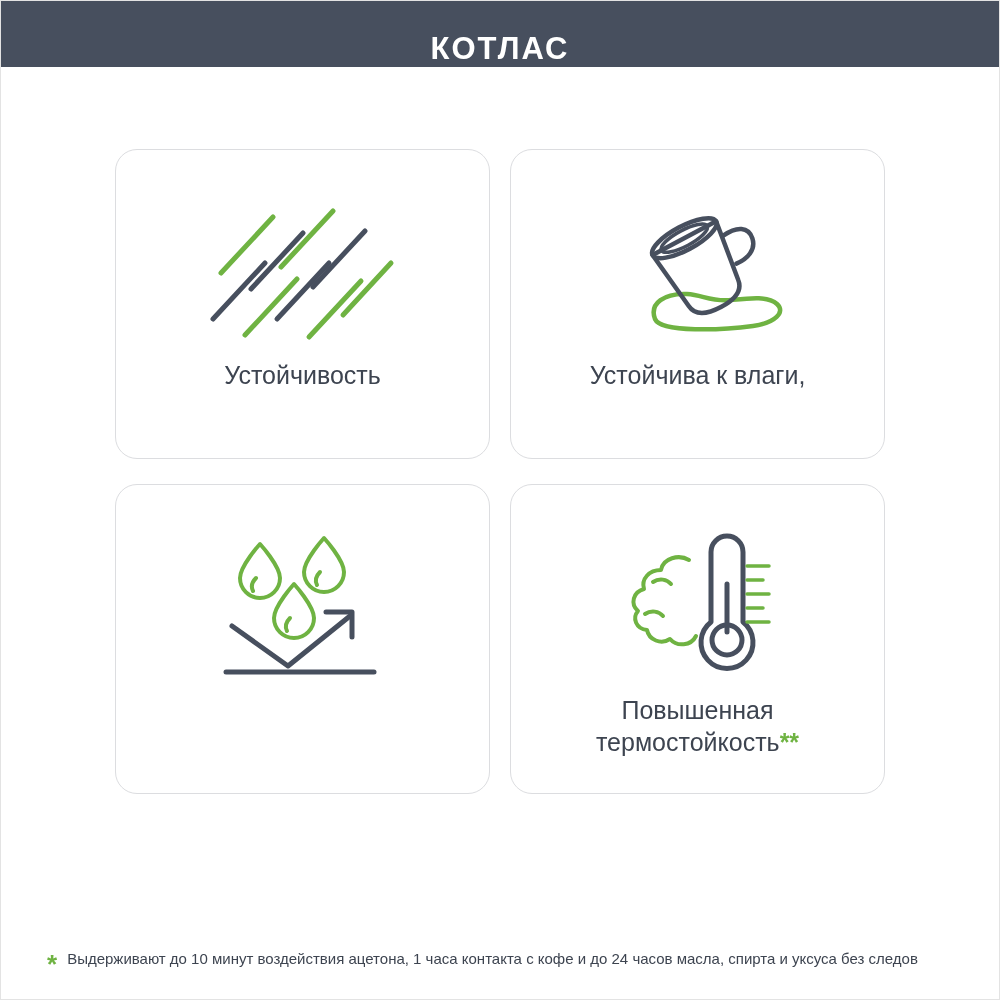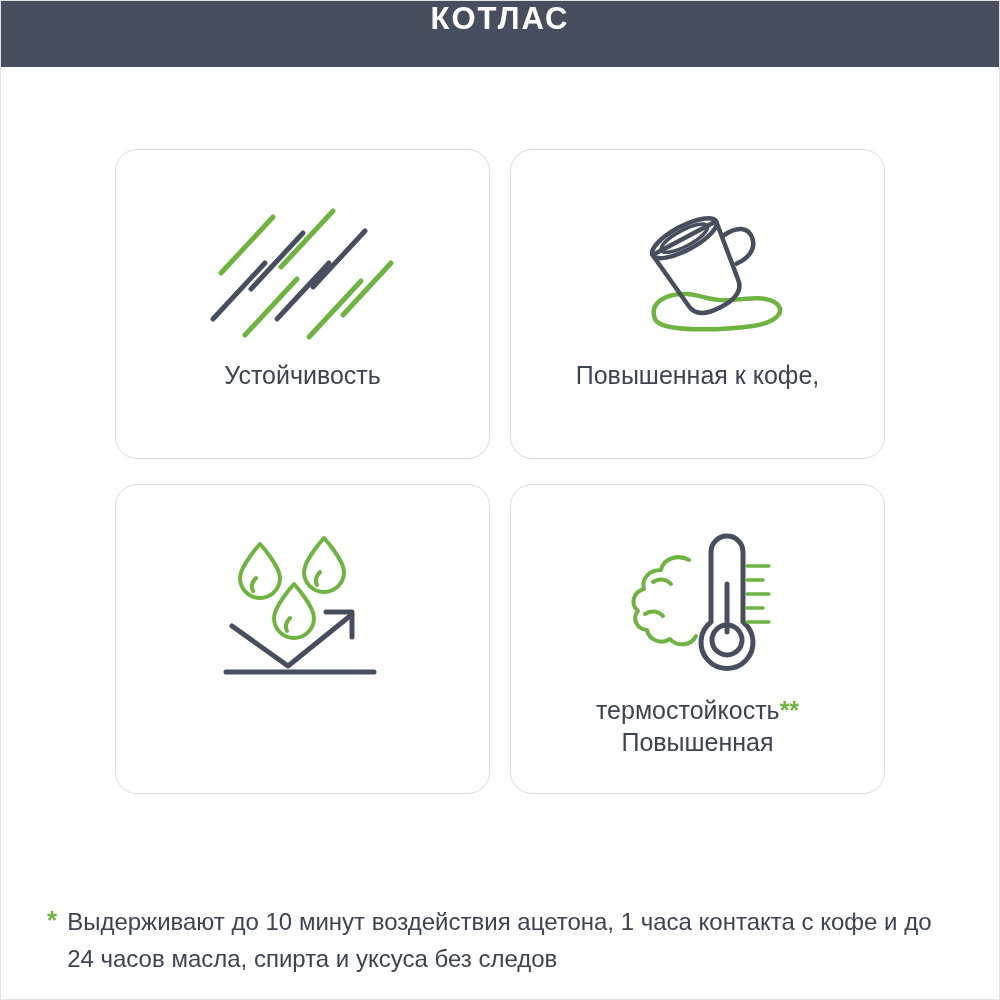--- a/index.html
+++ b/index.html
@@ -18,21 +18,21 @@
     position: relative;
     width: 1000px;
     height: 1000px;
     box-sizing: border-box;
     border: 1px solid #e3e3e3;
   }
   .header {
     height: 66px;
     background: #474f5e;
     display: flex;
-    align-items: flex-start;
+    align-items: flex-end;
     justify-content: center;
   }
   .header-title {
     color: #ffffff;
     font-size: 31px;
     font-weight: bold;
     letter-spacing: 2px;
   }
   .grid {
     margin: 82px auto 8px auto;
@@ -81,21 +81,21 @@
     gap: 10px;
   }
   .footnote-star {
     color: #6fb342;
     font-size: 26px;
     line-height: 1;
     font-weight: bold;
     padding-top: 4px;
   }
   .footnote-text {
-    font-size: 24px;
+    font-size: 15px;
     line-height: 1.55;
     color: #3d4450;
   }
   .green { stroke: #6fb342; }
   .dark { stroke: #474f5e; }
 </style>
 </head>
 <body>
 
 <div class="page">
@@ -135,21 +135,21 @@
 
           <g transform="rotate(-28 110 72)">
             <path class="dark" stroke-width="4.5" d="M72 36h72l-8 62c-1 10-10 16-28 16s-27-6-28-16z"></path>
             <ellipse class="dark" stroke-width="4.5" cx="108" cy="36" rx="36" ry="12"></ellipse>
             <ellipse class="dark" stroke-width="3.5" cx="108" cy="36" rx="26" ry="8"></ellipse>
             <path class="dark" stroke-width="4.5" d="M144 52c16-2 26 4 24 16-2 12-14 16-26 15"></path>
           </g>
         </svg>
       </div>
       <div class="card-label">
-        <div>Повышенная к кофе,</div>
+        <div>Устойчива к влаги,</div>
       </div>
     </div>
 
     <div class="card">
       <div class="icon-wrap">
         <svg width="210" height="170" viewBox="0 0 210 170" fill="none" stroke-linecap="round" stroke-linejoin="round">
 
           <g class="green" stroke-width="4">
             <path d="M62 22c0 0-20 22-20 34a20 20 0 0 0 40 0c0-12-20-34-20-34z"></path>
             <path d="M58 56c-4 4-5 9-3 13"></path>
@@ -181,22 +181,22 @@
           <g class="green" stroke-width="3.5">
             <line x1="154" y1="44" x2="176" y2="44"></line>
             <line x1="154" y1="58" x2="170" y2="58"></line>
             <line x1="154" y1="72" x2="176" y2="72"></line>
             <line x1="154" y1="86" x2="170" y2="86"></line>
             <line x1="154" y1="100" x2="176" y2="100"></line>
           </g>
         </svg>
       </div>
       <div class="card-label">
+        <div>Повышенная</div>
         <div><span>термостойкость</span><span class="ast">**</span></div>
-        <div>Повышенная</div>
       </div>
     </div>
 
   </div>
 
   <div class="footnote">
     <div class="footnote-star">*</div>
     <div class="footnote-text">Выдерживают до 10 минут воздействия ацетона, 1 часа контакта с кофе и до 24 часов масла, спирта и уксуса без следов</div>
   </div>
 

